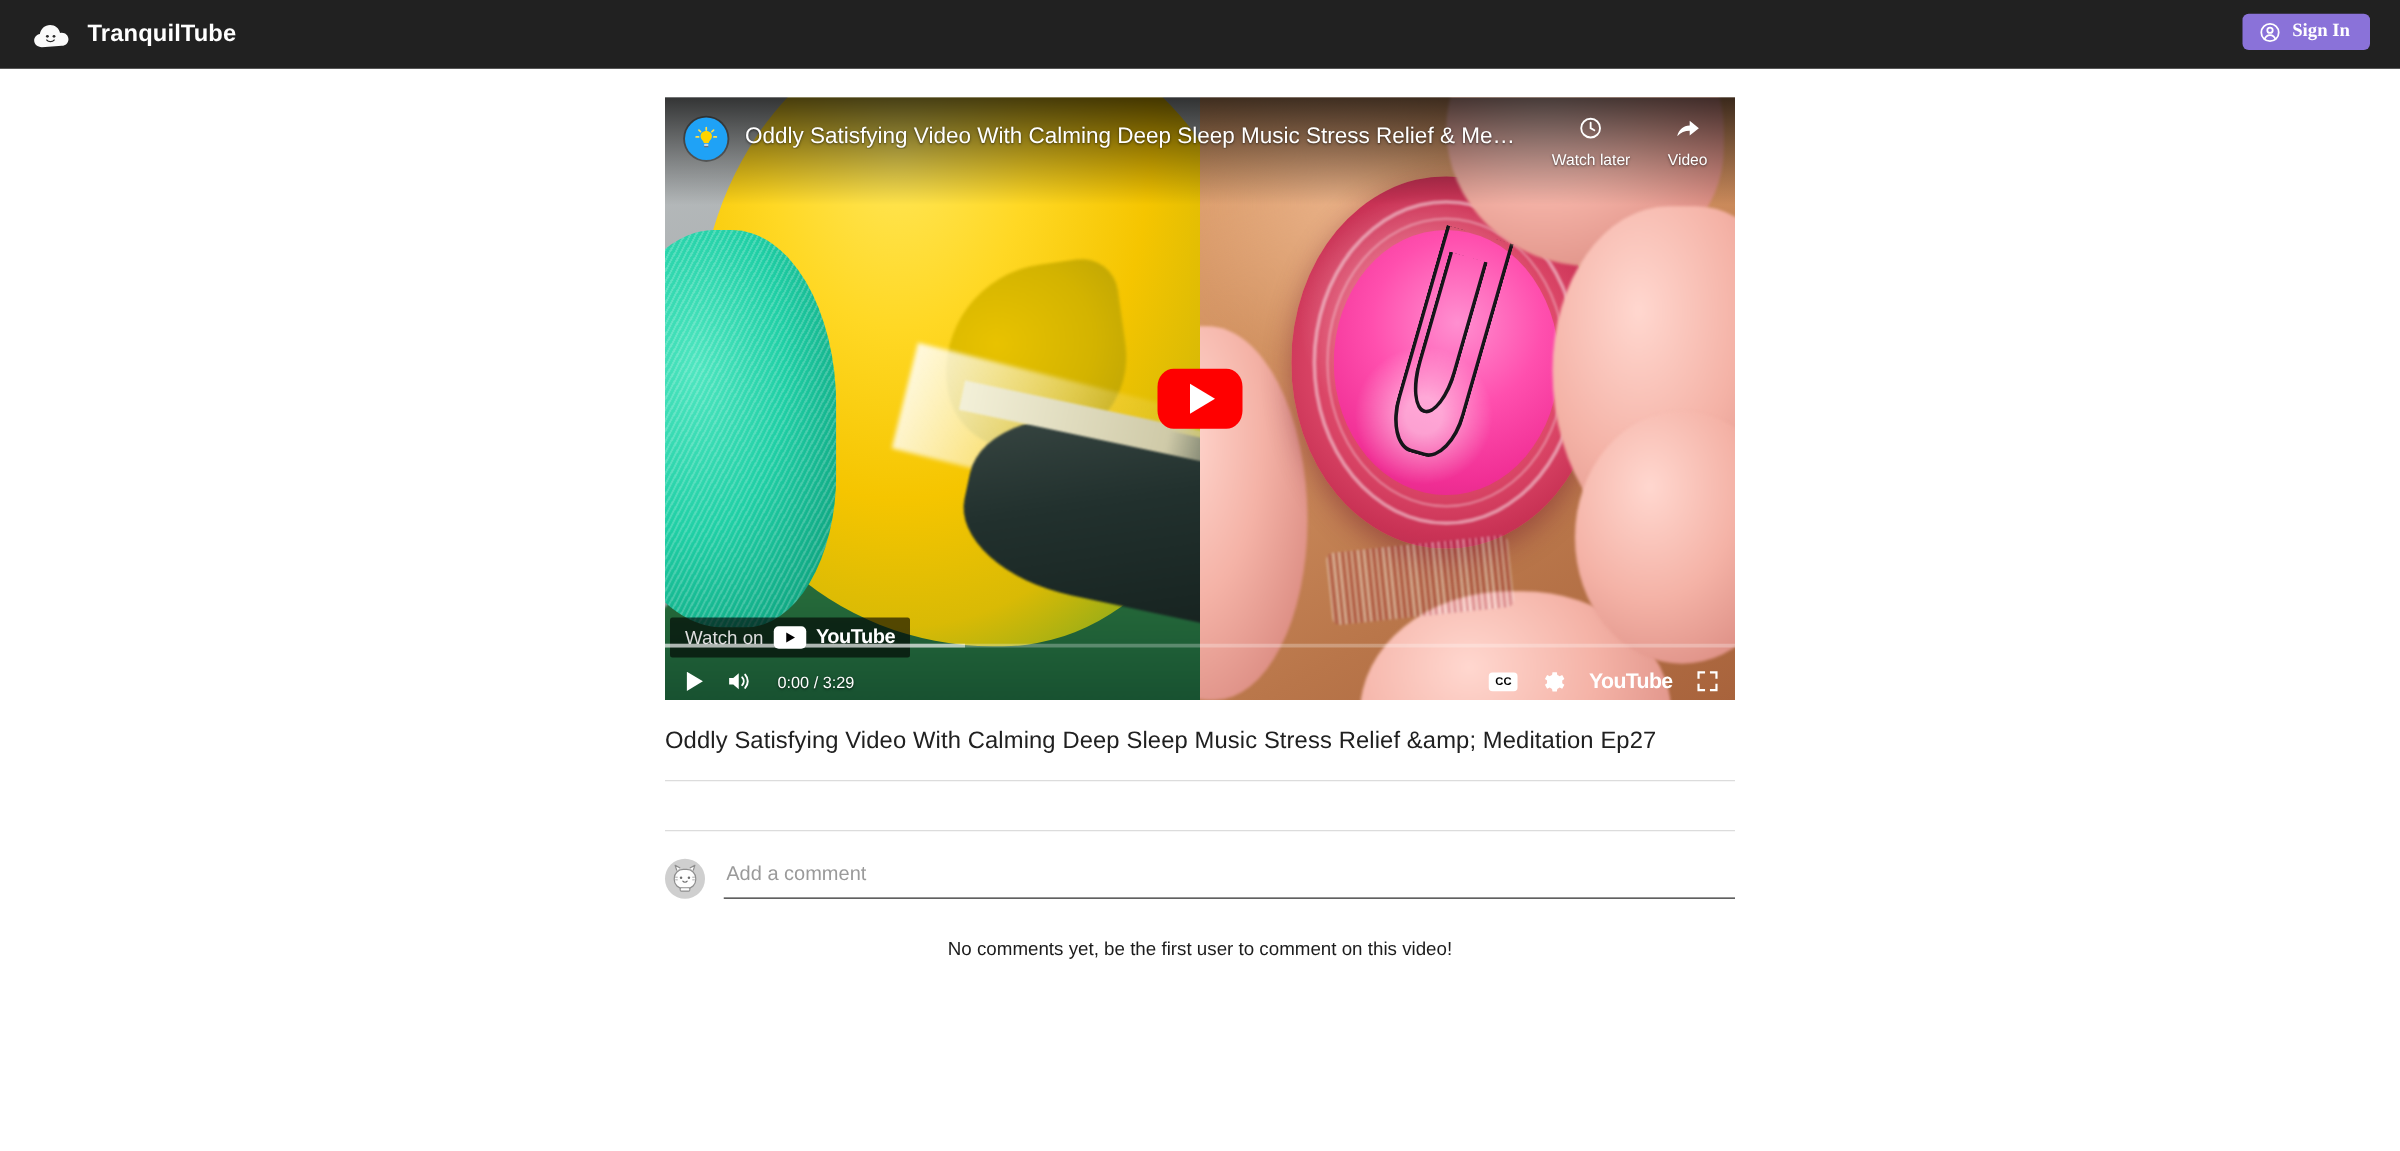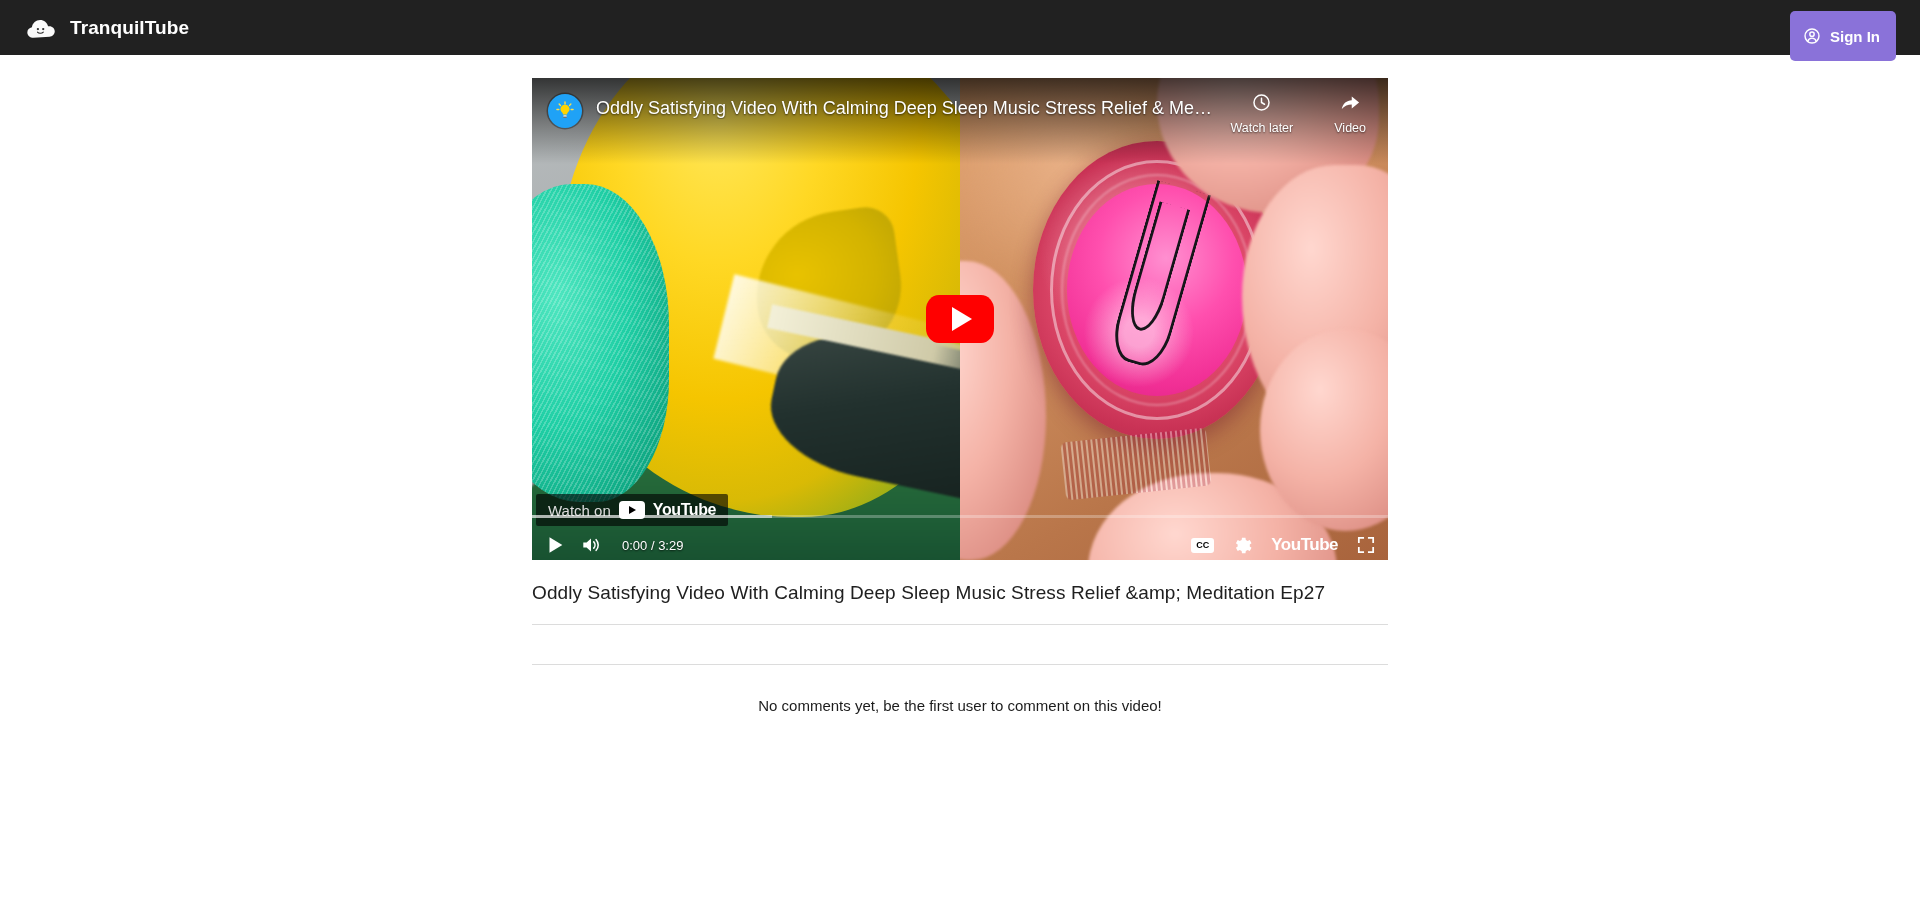--- a/index.html
+++ b/index.html
@@ -23,32 +23,32 @@
   .brand-logo { width: 30px; height: 24px; display: block; }
   .brand-name {
     color: #ffffff;
     font-size: 19px;
     font-weight: bold;
     letter-spacing: .1px;
   }
   .signin-btn {
     position: absolute;
     right: 24px; top: 11px;
-    height: 50px;
+    height: 29px;
     background: #8a72d9;
     color: #ffffff;
     border: none;
     border-radius: 5px;
     padding: 0 16px 0 13px;
     display: flex;
     align-items: center;
     gap: 9px;
     font-size: 15px;
     font-weight: bold;
-    font-family: Liberation Sans, sans-serif;
+    font-family: Liberation Serif, serif;
     cursor: pointer;
   }
   .signin-btn svg { display: block; }
 
   
   .page { display: flex; justify-content: center; }
   .column { width: 856px; padding-top: 23px; }
 
   
   .player {
@@ -220,21 +220,21 @@
     font-size: 18px;
     margin-left: 14px;
     margin-top: 6px;
     flex: 1 1 auto;
     white-space: nowrap;
     overflow: hidden;
     text-overflow: ellipsis;
     text-shadow: 0 1px 2px rgba(0,0,0,.6);
     max-width: 620px;
   }
-  .head-actions { display: flex; gap: 41px; margin-left: auto; padding-right: 6px; }
+  .head-actions { display: flex; gap: 30px; margin-left: auto; padding-right: 6px; }
   .head-action {
     display: flex; flex-direction: column; align-items: center; gap: 5px;
     color: #fff; font-size: 12.5px;
     text-shadow: 0 1px 2px rgba(0,0,0,.6);
     cursor: pointer;
   }
 
   .big-play {
     position: absolute; left: 50%; top: 50%;
     transform: translate(-50%,-50%);
@@ -501,17 +501,31 @@
     <div class="video-title">Oddly Satisfying Video With Calming Deep Sleep Music Stress Relief &amp;amp; Meditation Ep27</div>
 
 
     <div class="hr"></div>
 
     <div class="channel-block">
     </div>
 
     <div class="hr"></div>
 
+    <div class="comment-row">
+      <div class="c-avatar">
+        <svg width="28" height="28" viewBox="0 0 32 32">
+          <path d="M8.5 8.5 7 3.8l4.6 2.4M23.5 8.5 25 3.8l-4.6 2.4" fill="#fdfdfd" stroke="#8e8e8e" stroke-width="1.1" stroke-linejoin="round"></path>
+          <rect x="6.2" y="7.4" width="19.6" height="17.6" rx="8.2" fill="#fdfdfd" stroke="#8e8e8e" stroke-width="1.1"></rect>
+          <circle cx="12.4" cy="15" r="1.15" fill="#6d6d6d"></circle>
+          <circle cx="19.6" cy="15" r="1.15" fill="#6d6d6d"></circle>
+          <path d="M14 18.2c.9 1.3 3.1 1.3 4 0" stroke="#6d6d6d" stroke-width="1" fill="none" stroke-linecap="round"></path>
+          <path d="M7.4 14.6h1.6M7.4 17h1.6M23 14.6h1.6M23 17h1.6" stroke="#a9a9a9" stroke-width=".9" stroke-linecap="round"></path>
+          <rect x="11.6" y="24.2" width="8.8" height="3.1" rx="1.1" fill="#fdfdfd" stroke="#8e8e8e" stroke-width="1"></rect>
+        </svg>
+      </div>
+      <input class="c-input" type="text" placeholder="Add a comment" style="">
+    </div>
 
     <div class="no-comments">No comments yet, be the first user to comment on this video!</div>
 
   </div>
 </div>
 
 </body></html>

